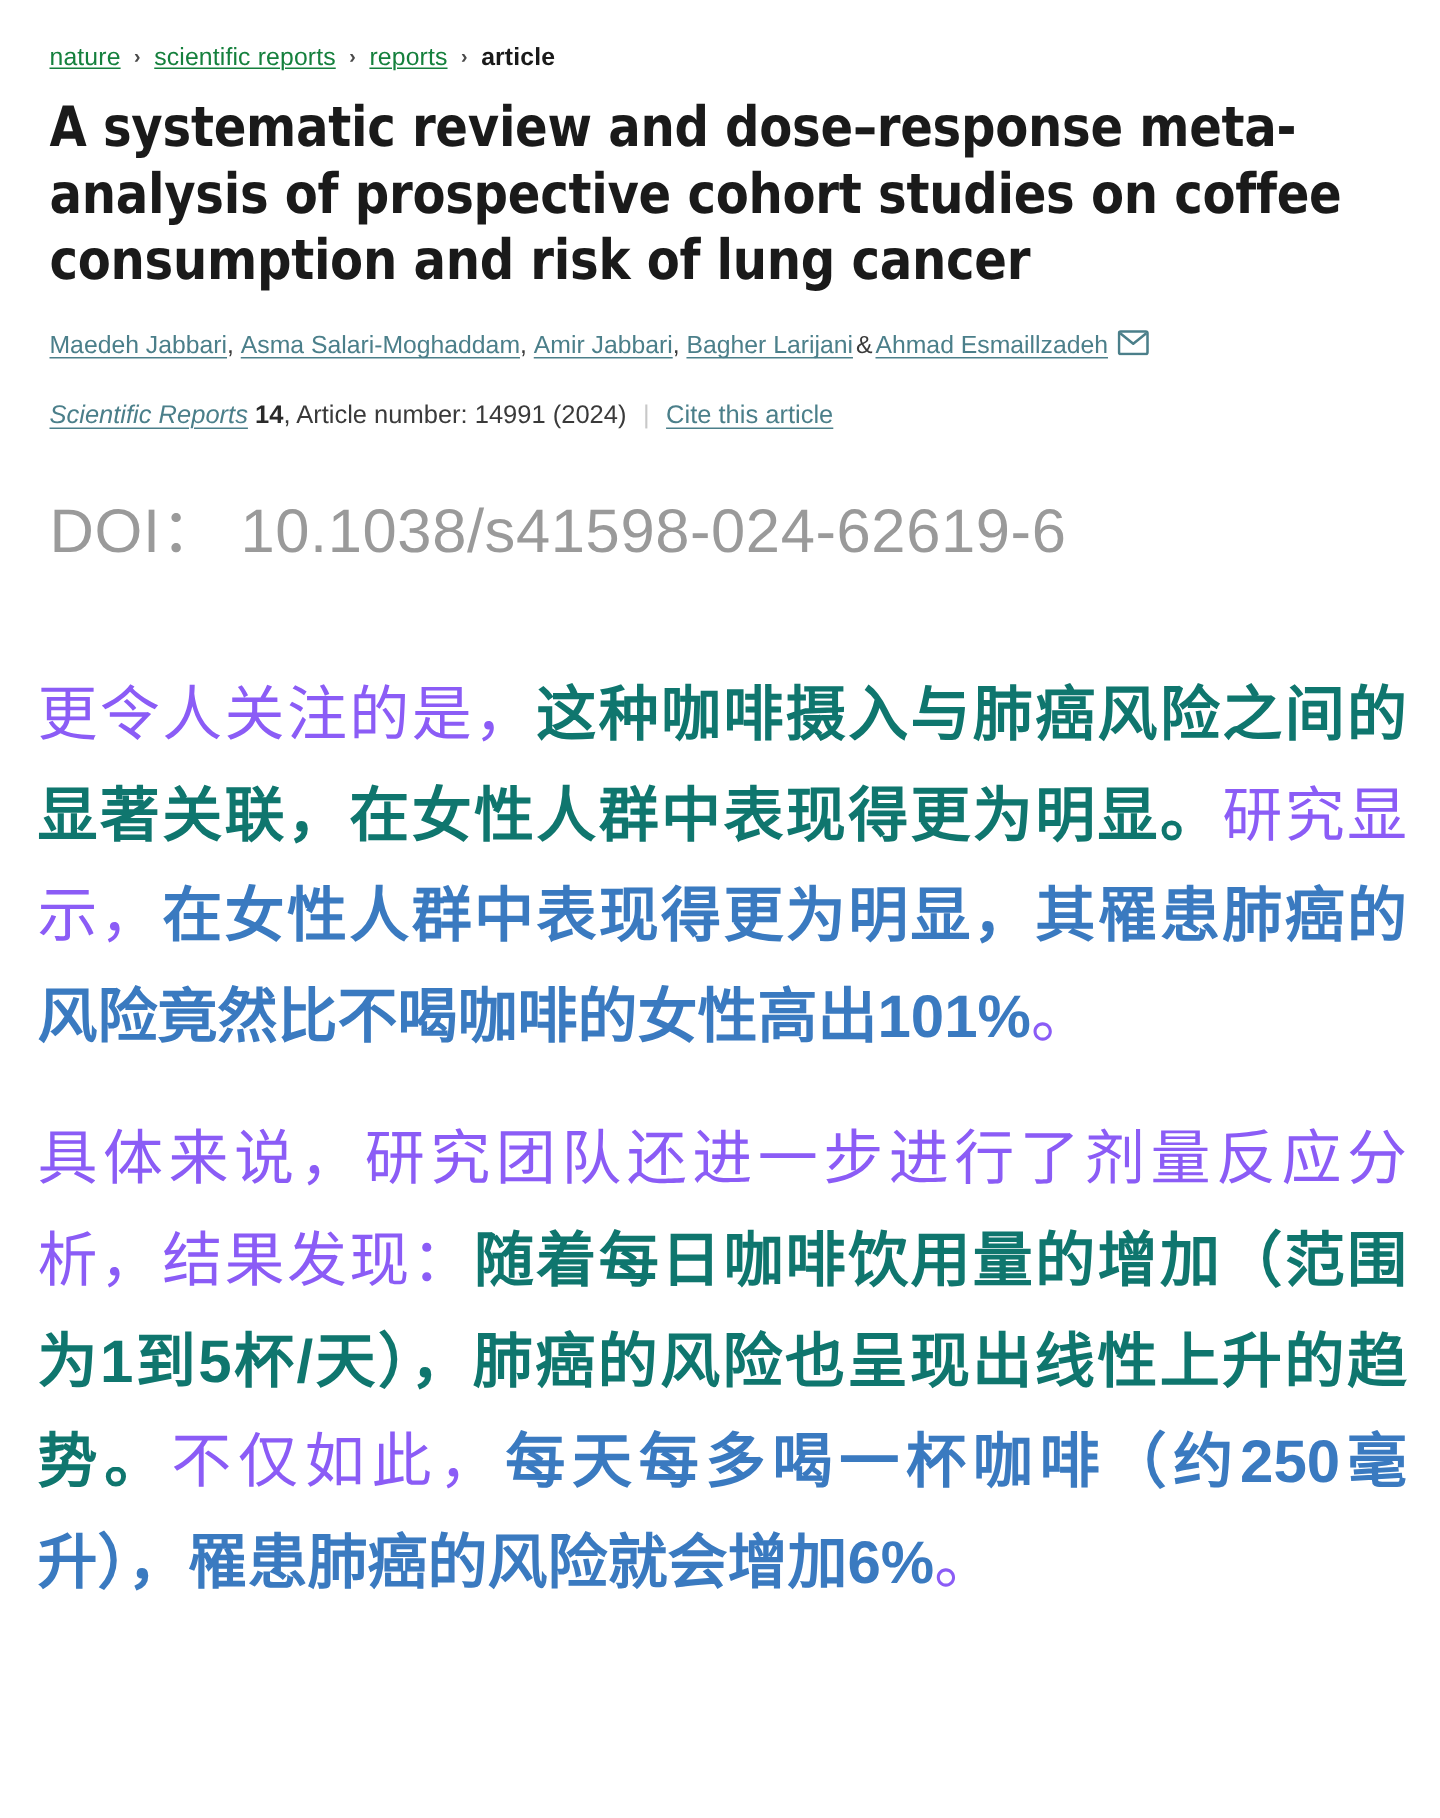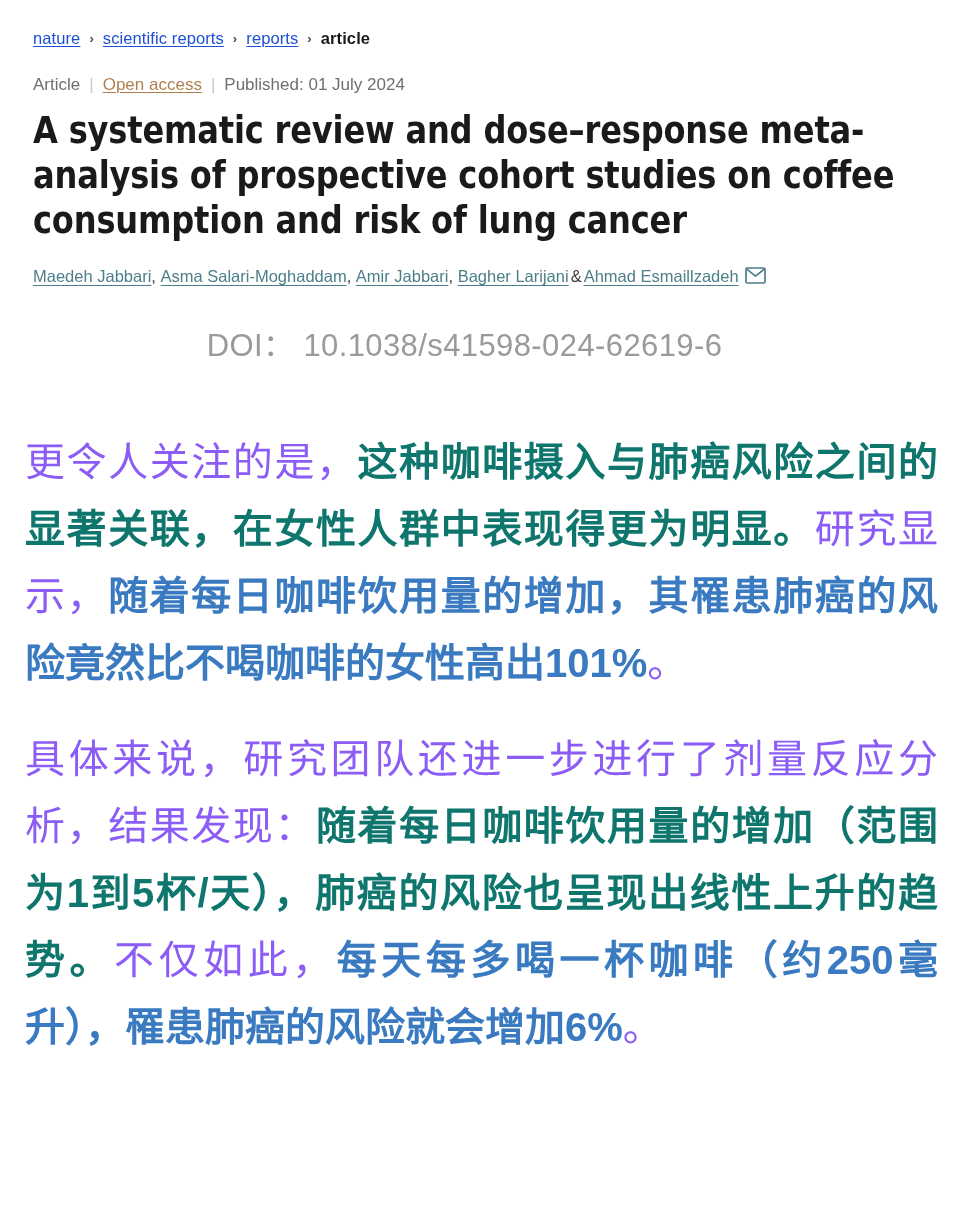--- a/index.html
+++ b/index.html
@@ -31,21 +31,21 @@
 
   .breadcrumb {
     padding-top: 29px;
     font-size: 16.5px;
     color: #6f6f6f;
     letter-spacing: 0.1px;
     line-height: 1.2;
     white-space: nowrap;
   }
   .breadcrumb a {
-    color: #1d4ed8;
+    color: #15803d;
     text-underline-offset: 2px;
     text-decoration-thickness: 1px;
   }
   .breadcrumb .crumb-sep {
     display: inline-block;
     margin: 0 9px;
     color: #4a4a4a;
     font-size: 13px;
     font-weight: bold;
     transform: translateY(-1px);
@@ -143,22 +143,21 @@
   }
   .journal-line .cite-link {
     color: #4b7f8a;
     text-decoration: underline;
     text-underline-offset: 2.5px;
     text-decoration-thickness: 1px;
   }
 
   .doi-line {
     margin-top: 32px;
-    text-align: center;
-    font-size: 31px;
+    font-size: 41px;
     color: #9a9a9a;
     letter-spacing: 0.4px;
     font-weight: 400;
     padding-right: 40px;
   }
 
   
   .body-copy {
     margin-top: 64px;
     padding: 0 22px 0 25px;
@@ -182,36 +181,36 @@
 <body>
 
 <div class="page">
 
   <div class="article-head">
 
     <nav class="breadcrumb">
       <a href="#">nature</a><span class="crumb-sep">›</span><a href="#">scientific reports</a><span class="crumb-sep">›</span><a href="#">reports</a><span class="crumb-sep">›</span><span class="crumb-current">article</span>
     </nav>
 
-    <div class="meta-line">
-      <span>Article</span><span class="meta-sep">|</span><a href="#" class="open-access">Open access</a><span class="meta-sep">|</span><span class="published">Published: 01 July 2024</span>
-    </div>
 
     <h1 class="article-title">A systematic review and dose–response meta-analysis of prospective cohort studies on coffee consumption and risk of lung cancer</h1>
 
     <div class="authors">
       <a href="#">Maedeh Jabbari</a><span class="comma">,&nbsp;</span><a href="#">Asma Salari-Moghaddam</a><span class="comma">,&nbsp;</span><a href="#">Amir Jabbari</a><span class="comma">,&nbsp;</span><a href="#">Bagher Larijani</a><span class="amp">&amp;</span><a href="#">Ahmad Esmaillzadeh</a><span class="mail-icon"><svg width="21" height="17" viewBox="0 0 21 17" fill="none">
             <rect x="1" y="1" width="19" height="15" rx="1.2" stroke="#4b7f8a" stroke-width="1.7"></rect>
             <path d="M1.8 2.2 L10.5 9.2 L19.2 2.2" stroke="#4b7f8a" stroke-width="1.7" fill="none" stroke-linejoin="round"></path>
           </svg></span>
     </div>
 
+    <div class="journal-line">
+      <a href="#" class="journal-name">Scientific Reports</a><span>&nbsp;</span><span class="volume">14</span><span class="citation-rest">, Article number: 14991 (2024)</span><span class="jsep">|</span><a href="#" class="cite-link">Cite this article</a>
+    </div>
 
     <div class="doi-line">DOI： 10.1038/s41598-024-62619-6</div>
 
   </div>
 
   <div class="body-copy">
-    <p class="para"><span class="pd">更令人关注的是，</span><span class="b">这种咖啡摄入与肺癌风险之间的显著关联，在女性人群中表现得更为明显。</span><span class="pd">研究显示，</span><span class="blue">随着每日咖啡饮用量的增加，其罹患肺癌的风险竟然比不喝咖啡的女性高出101%</span><span class="pd">。</span></p>
+    <p class="para"><span class="pd">更令人关注的是，</span><span class="b">这种咖啡摄入与肺癌风险之间的显著关联，在女性人群中表现得更为明显。</span><span class="pd">研究显示，</span><span class="blue">在女性人群中表现得更为明显，其罹患肺癌的风险竟然比不喝咖啡的女性高出101%</span><span class="pd">。</span></p>
     <p class="para"><span class="pd">具体来说，研究团队还进一步进行了剂量反应分析，结果发现：</span><span class="b">随着每日咖啡饮用量的增加（范围为1到5杯/天），肺癌的风险也呈现出线性上升的趋势。</span><span class="pd">不仅如此，</span><span class="blue">每天每多喝一杯咖啡（约250毫升），罹患肺癌的风险就会增加6%</span><span class="pd">。</span></p>
   </div>
 
 </div>
 
 </body></html>

